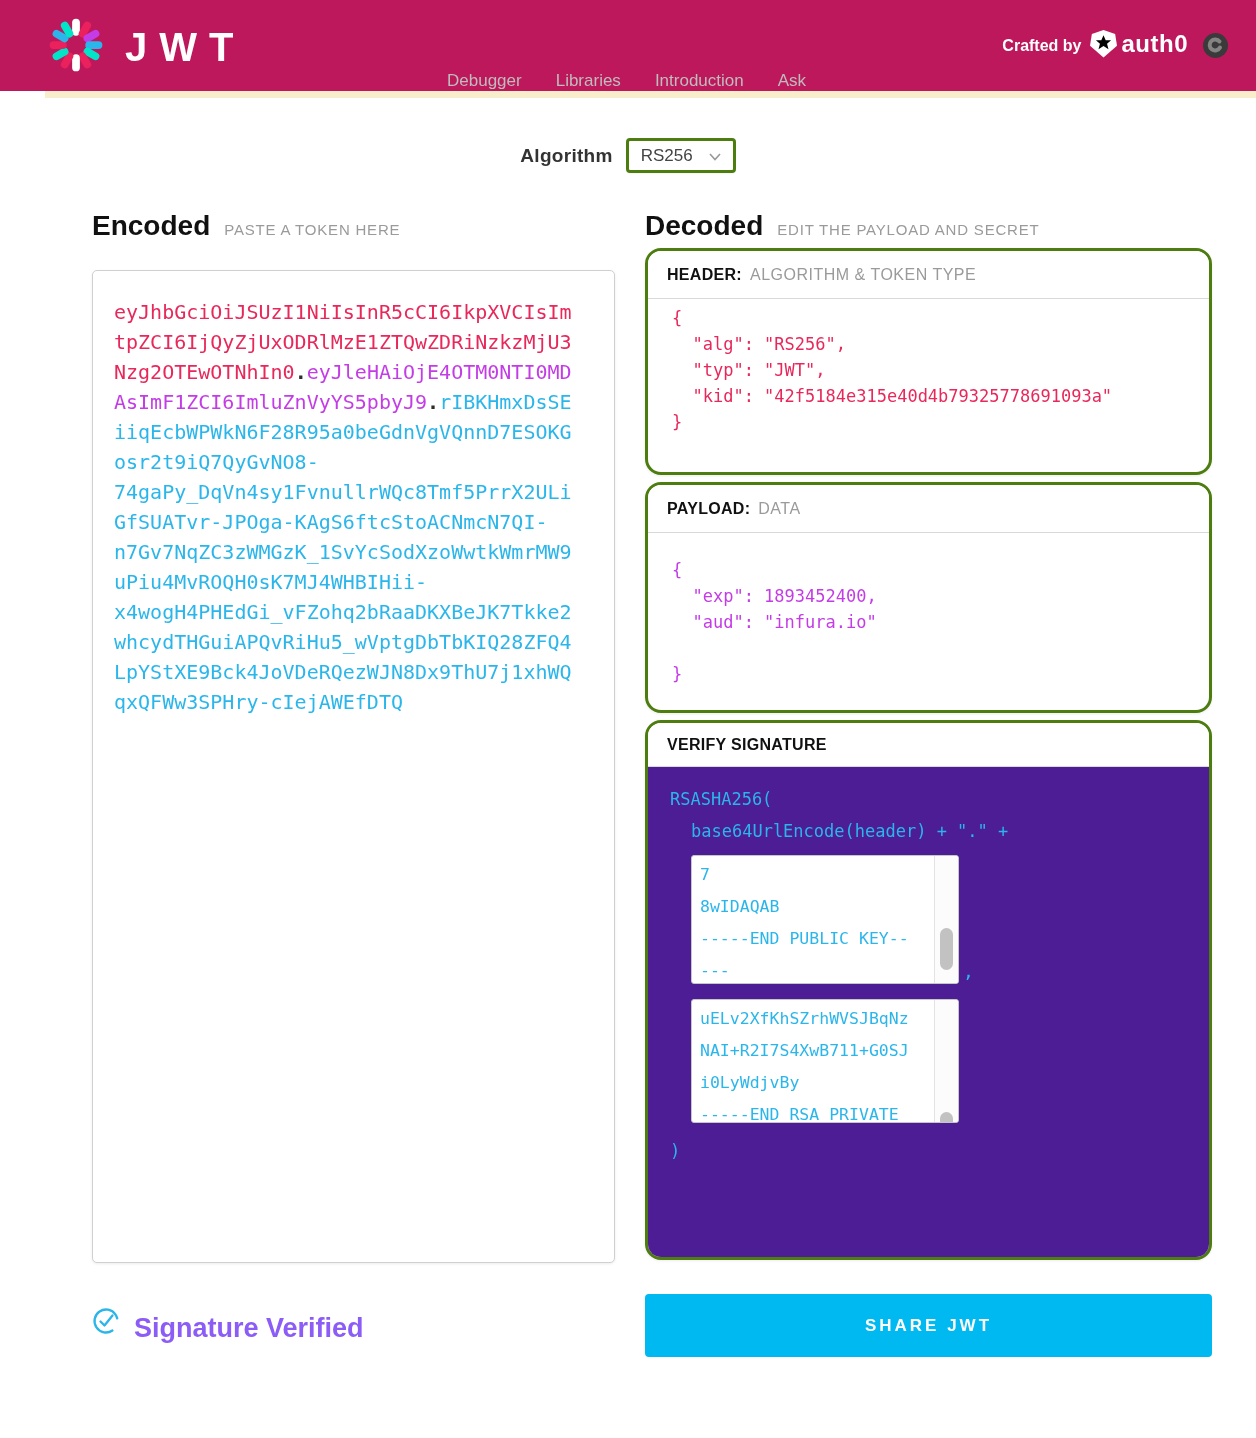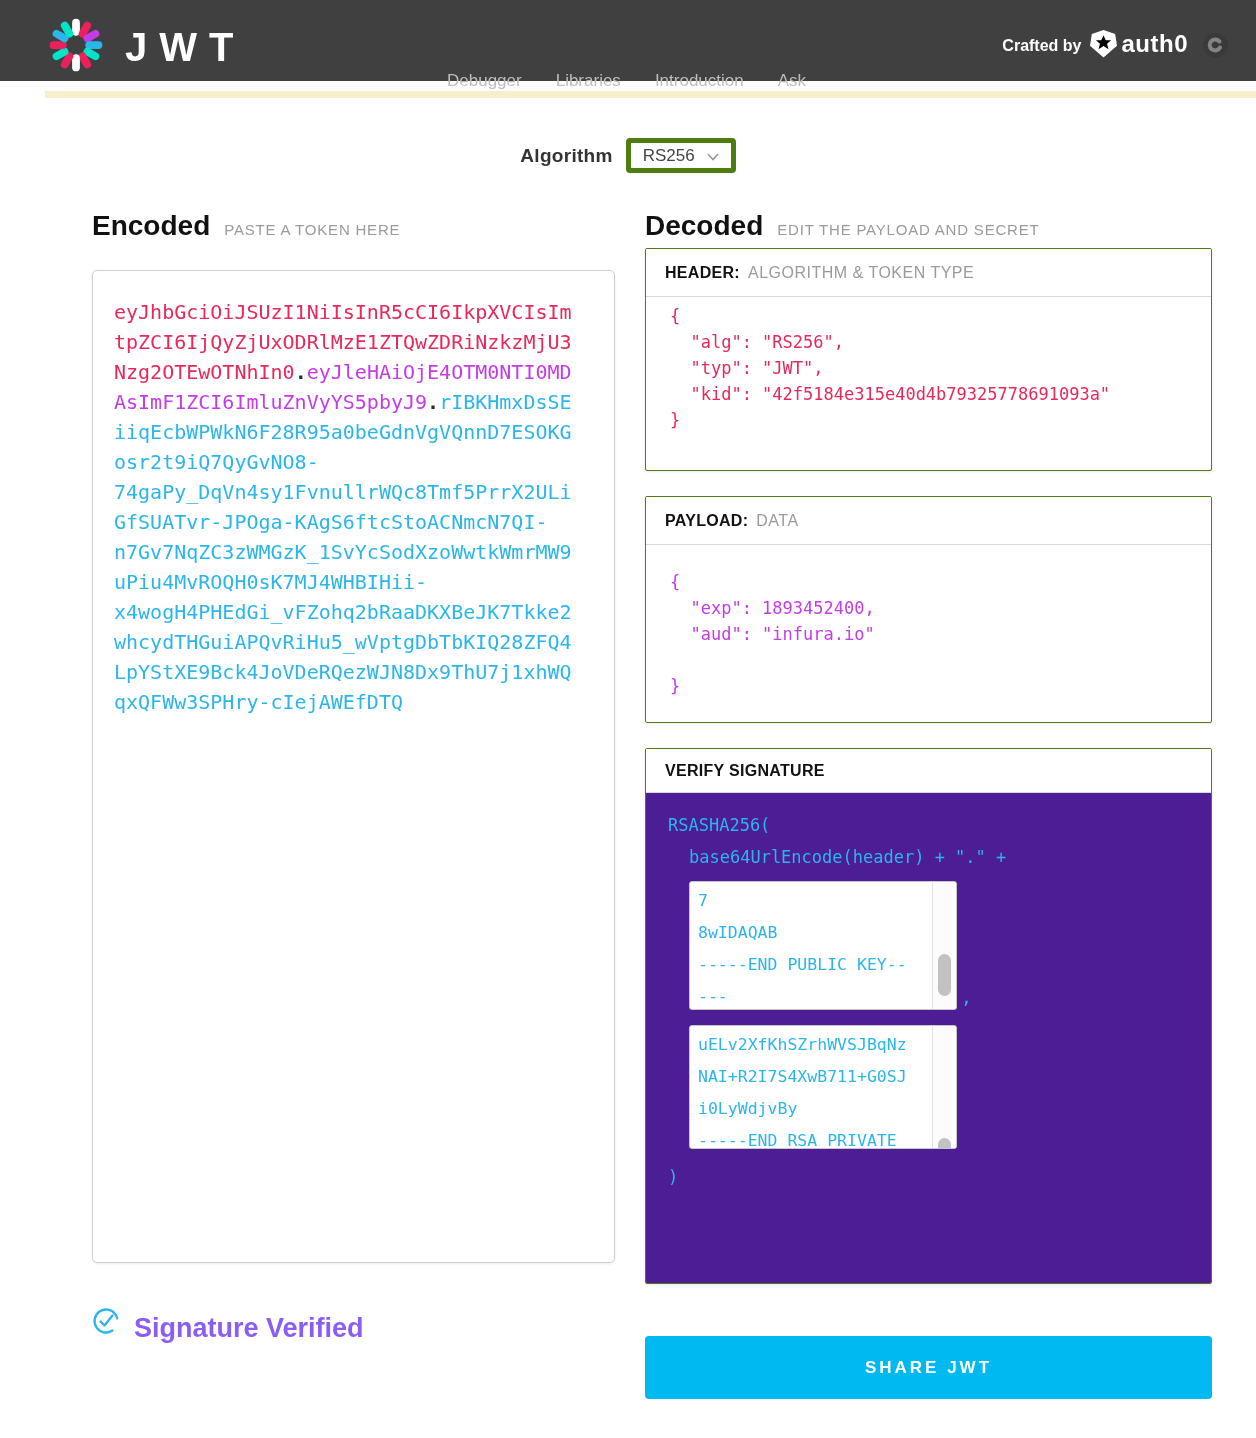--- a/index.html
+++ b/index.html
@@ -3,36 +3,36 @@
 <meta charset="utf-8">
 <style>
   * { margin:0; padding:0; box-sizing:border-box; }
   html,body { background:#fff; }
   body {
     width:1256px; height:1438px; position:relative; overflow:hidden;
     font-family:"Liberation Sans", sans-serif; color:#222;
   }
 
   
-  .navbar { position:absolute; left:0; top:0; width:1256px; height:81px; background:#404040; }
+  .navbar { position:absolute; left:0; top:0; width:1256px; height:91px; background:#be185d; }
   .brand { position:absolute; left:45px; top:14px; display:flex; align-items:center; gap:18px; cursor:pointer; }
   .brand-text { color:#fff; font-size:40px; font-weight:bold; letter-spacing:12px; line-height:62px; }
   .nav-links { position:absolute; left:447px; top:0; height:91px; display:flex; align-items:flex-end; gap:34px; }
   .nav-link { color:#bdbdbd; font-size:17px; cursor:pointer; }
   .crafted { position:absolute; right:28px; top:0; height:91px; display:flex; align-items:center; gap:9px; }
   .crafted-label { color:#fff; font-size:16px; font-weight:bold; }
   .auth0-wrap { display:flex; align-items:flex-start; gap:4px; }
   .auth0-name { color:#fff; font-size:24px; font-weight:bold; letter-spacing:0.5px; }
   .widget-circle { width:25px; height:25px; margin-left:6px; cursor:pointer; }
   .yellow-strip { position:absolute; left:45px; top:91px; width:1211px; height:7px; background:#f8eecb; }
 
   
   .algo-row { position:absolute; left:0; top:138px; width:1256px; display:flex; justify-content:center; align-items:center; gap:13px; }
   .algo-label { font-size:19px; font-weight:bold; color:#333; letter-spacing:0.3px; }
-  .algo-select { width:110px; height:35px; border:5px solid #4d7c0f; border-radius:4px; background:#fff;
+  .algo-select { width:110px; height:35px; border:3px solid #4d7c0f; border-radius:4px; background:#fff;
     display:flex; align-items:center; justify-content:space-between; padding:0 12px; cursor:pointer;
     box-shadow:0 1px 1px rgba(0,0,0,0.04); }
   .algo-value { font-size:17px; color:#444; }
 
   
   .col-left  { position:absolute; left:45px;  top:210px; width:570px;padding-left:47px; }
   .col-right { position:absolute; left:645px; top:210px; width:567px; }
   .heading-row { display:flex; align-items:baseline; gap:14px; height:38px; }
   .heading { font-size:28px; font-weight:bold; color:#111; }
   .heading-sub { font-size:15px; color:#9a9a9a; letter-spacing:0.8px; }
@@ -41,21 +41,21 @@
   .enc-box { margin-top:22px; height:993px; background:#fff; border:1px solid #d0d0d0; border-radius:5px;
     box-shadow:0 1px 3px rgba(0,0,0,0.08); padding:26px 20px 20px 21px; cursor:text; }
   .token { width:38.5ch; font-family:"DejaVu Sans Mono", monospace; font-size:20px; line-height:30px;
     overflow-wrap:break-word; word-break:normal; }
   .tok-header { color:#e8285a; }
   .tok-payload { color:#c43ce6; }
   .tok-signature { color:#2bb6eb; }
   .tok-dot { color:#2d2d2d; font-weight:bold; }
 
   
-  .section { border:1px solid #4d7c0f; border-radius:2px; margin-bottom:25px; overflow:hidden;
+  .section { border:3px solid #4d7c0f; border-radius:16px; margin-bottom:7px; overflow:hidden;
     box-shadow:0 1px 3px rgba(0,0,0,0.08); background:#fff; }
   .section:first-of-type { margin-top:22px; }
   .section-title { height:48px; display:flex; align-items:center; gap:8px; padding:0 19px;
     border-bottom:1px solid #d9d9d9; background:#fff; }
   .sec-label { font-size:16px; font-weight:bold; color:#111; letter-spacing:0.3px; }
   .sec-sublabel { font-size:16px; color:#9a9a9a; letter-spacing:0.5px; }
   .json-code { font-family:"DejaVu Sans Mono", monospace; font-size:17px; line-height:26px; white-space:pre; cursor:text; }
   .hdr-content { height:173px; padding:6px 24px; color:#e8285a; }
   .pay-content { height:177px; padding:24px 24px; color:#c43ce6; }
 

